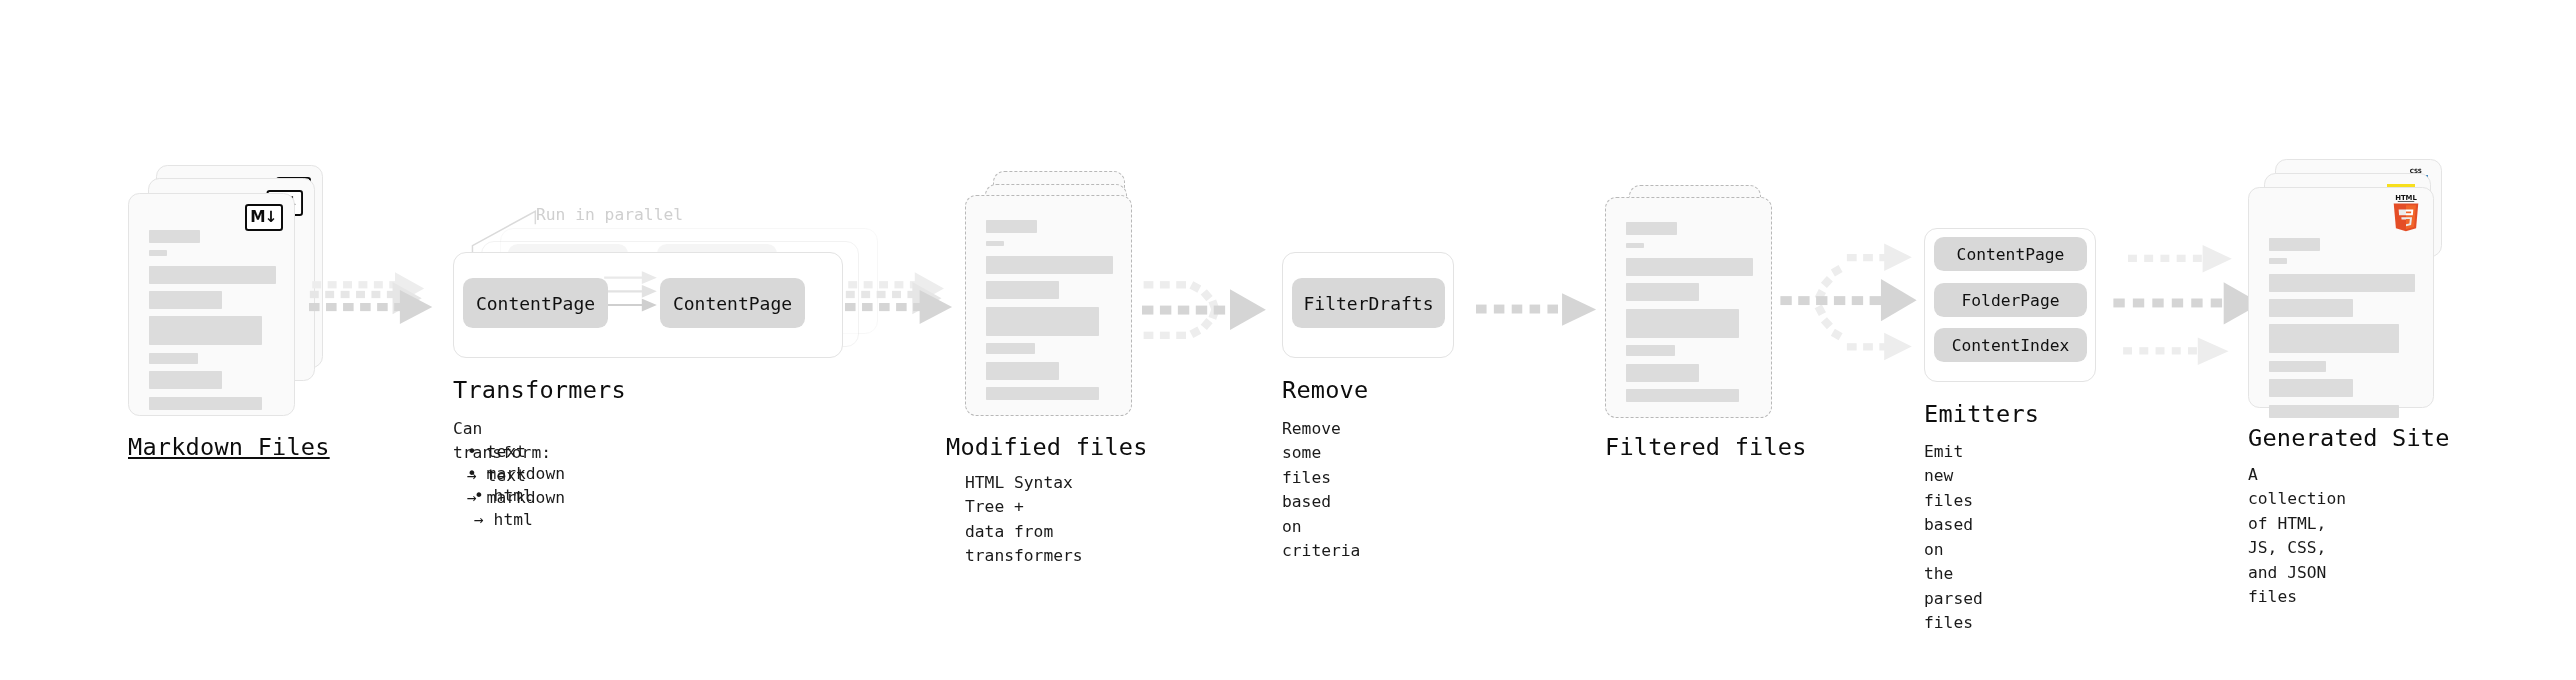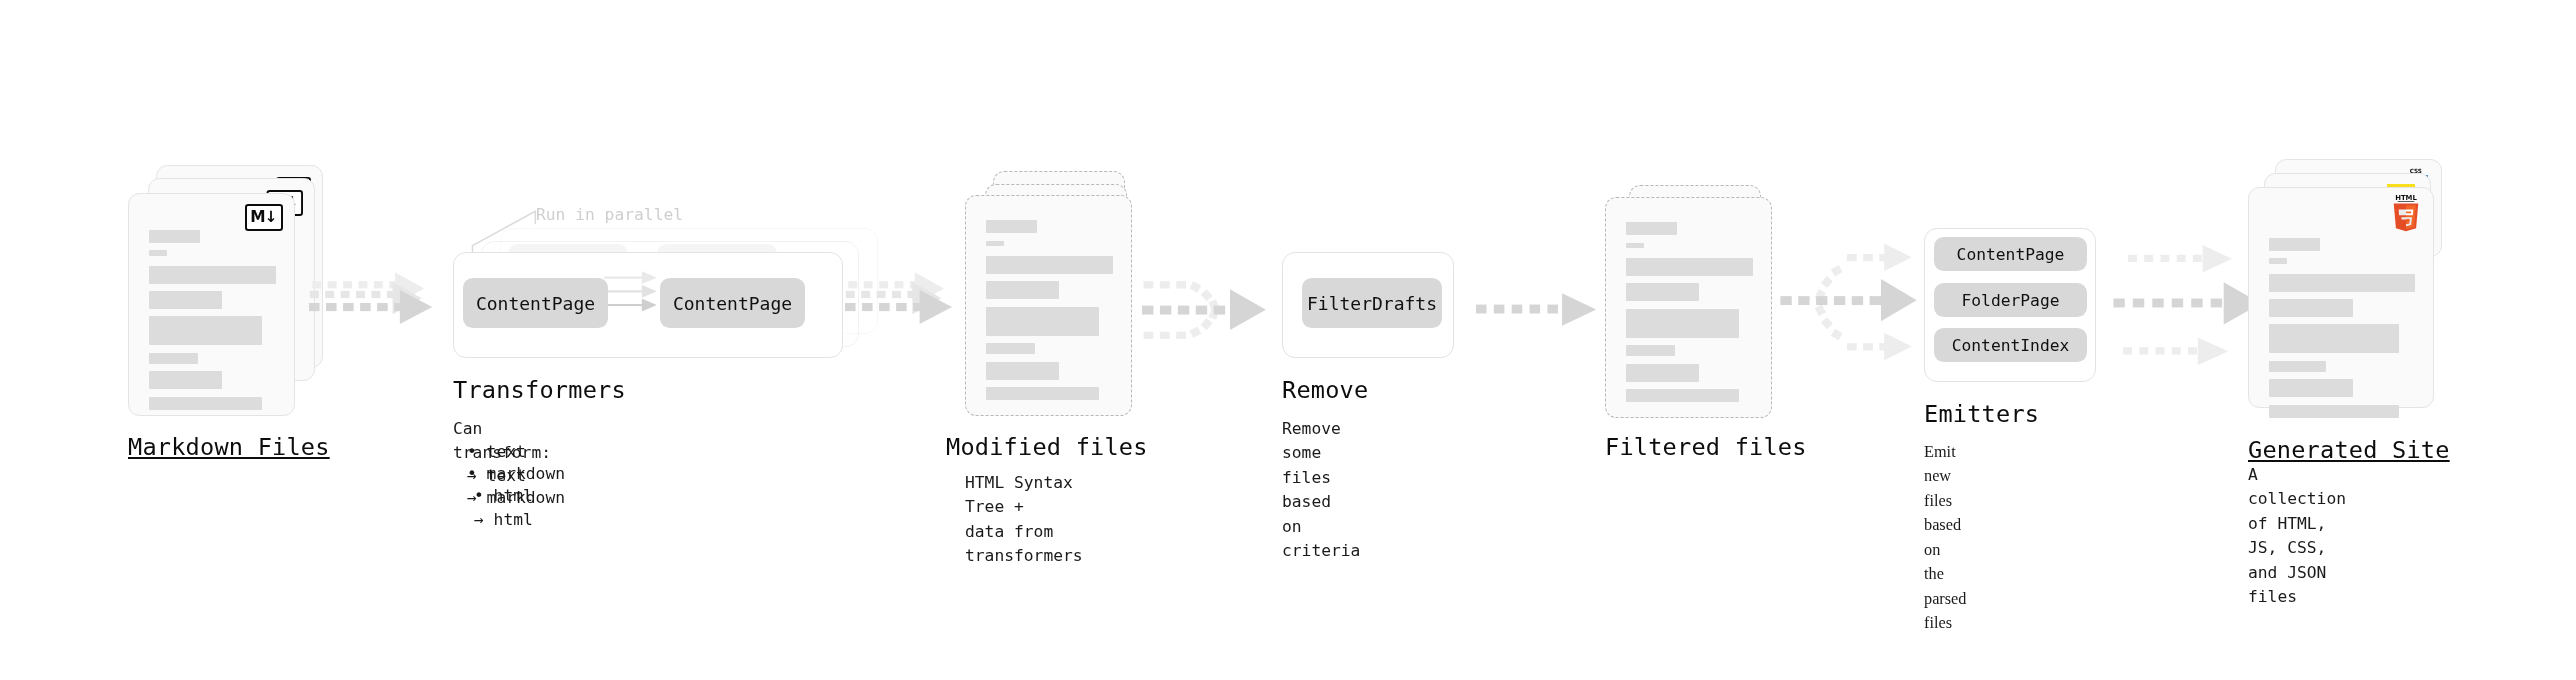--- a/index.html
+++ b/index.html
@@ -260,21 +260,21 @@
         <rect x="22" y="46" width="14" height="11"></rect>
       <rect x="44" y="46" width="14" height="11"></rect>
         <rect x="66" y="46" width="14" height="11"></rect>
       <rect x="88" y="46" width="14" height="11"></rect>
       <polygon points="108,26 152,51 108,76"></polygon>
     </g>
   </svg>
 
   <div class="abs">
     <div class="groupbox" style="left:1282px;top:252px;width:172px;height:106px;"></div>
-    <div class="chip" style="left:1292px;top:278px;width:140px;height:50px;margin-left:10px;">
+    <div class="chip" style="left:1292px;top:278px;width:153px;height:50px;">
       <span>FilterDrafts</span>
     </div>
     <div class="stage-title" style="left:1282px;top:379px;">Remove</div>
     <div class="stage-desc" style="left:1282px;top:417px;">Remove some files based
 on criteria</div>
   </div>
 
   <svg style="left:1476px;top:293px;" width="138" height="41" viewBox="0 0 170 50">
     <g fill="#d5d5d5">
       <rect x="0" y="14" width="13" height="11"></rect>
@@ -340,21 +340,21 @@
       <span>ContentPage</span>
     </div>
     <div class="chip" style="left:1934px;top:283px;width:153px;height:34px;font-size:16.3px;">
       <span>FolderPage</span>
     </div>
     <div class="chip" style="left:1934px;top:328px;width:153px;height:34px;font-size:16.3px;">
       <span>ContentIndex</span>
     </div>
 
     <div class="stage-title" style="left:1924px;top:403px;">Emitters</div>
-    <div class="stage-desc" style="left:1924px;top:440px;font-family:Liberation Serif, serif;">Emit new files based on
+    <div class="stage-desc" style="left:1924px;top:440px;">Emit new files based on
 the parsed files</div>
   </div>
 
   <svg style="left:2113px;top:232px;" width="163" height="146" viewBox="0 0 200 180">
     <g fill="#ededed">
       <rect x="18" y="28" width="11" height="9"></rect>
         <rect x="38" y="28" width="11" height="9"></rect>
       <rect x="58" y="28" width="11" height="9"></rect>
         <rect x="78" y="28" width="11" height="9"></rect>
       <rect x="98" y="28" width="11" height="9"></rect>
@@ -409,19 +409,19 @@
         <div class="bar" style="width:18.7px;height:5.7px;margin-bottom:9.8px;"></div>
         <div class="bar" style="width:100%;height:18px;"></div>
         <div class="bar" style="width:58%;height:18px;"></div>
         <div class="bar" style="width:89%;height:29px;"></div>
         <div class="bar" style="width:39%;height:11.4px;"></div>
         <div class="bar" style="width:58%;height:18px;"></div>
         <div class="bar" style="width:89%;height:13px;"></div>
       </div>
     </div>
 
-    <div class="stage-title" style="left:2248px;top:439px;text-decoration:underline;">Generated Site</div>
+    <div class="stage-title" style="left:2248px;top:427px;">Generated Site</div>
     <div class="stage-desc" style="left:2248px;top:463px;">A collection of HTML,
 JS, CSS, and JSON files</div>
   </div>
 
 </div>
 
 
 </body></html>

